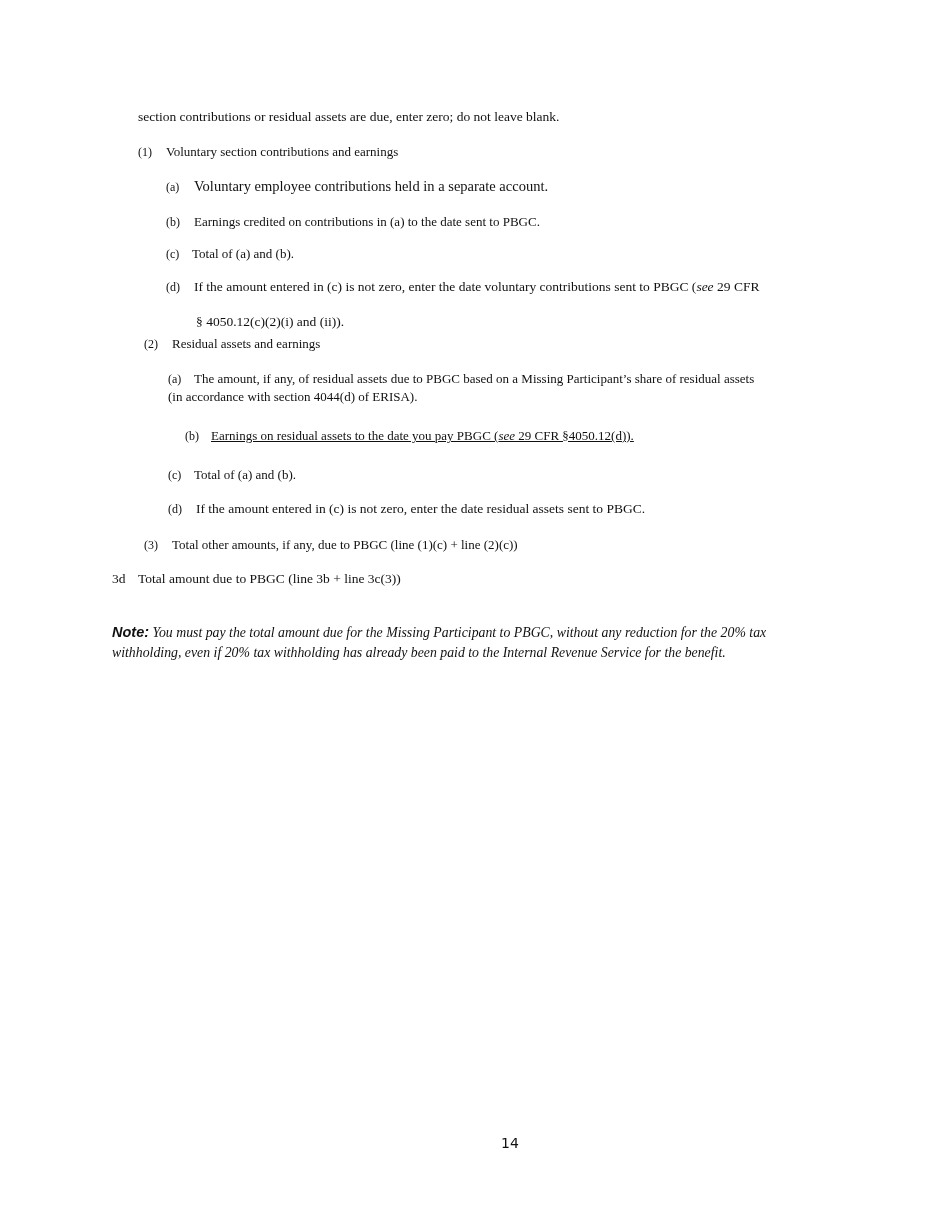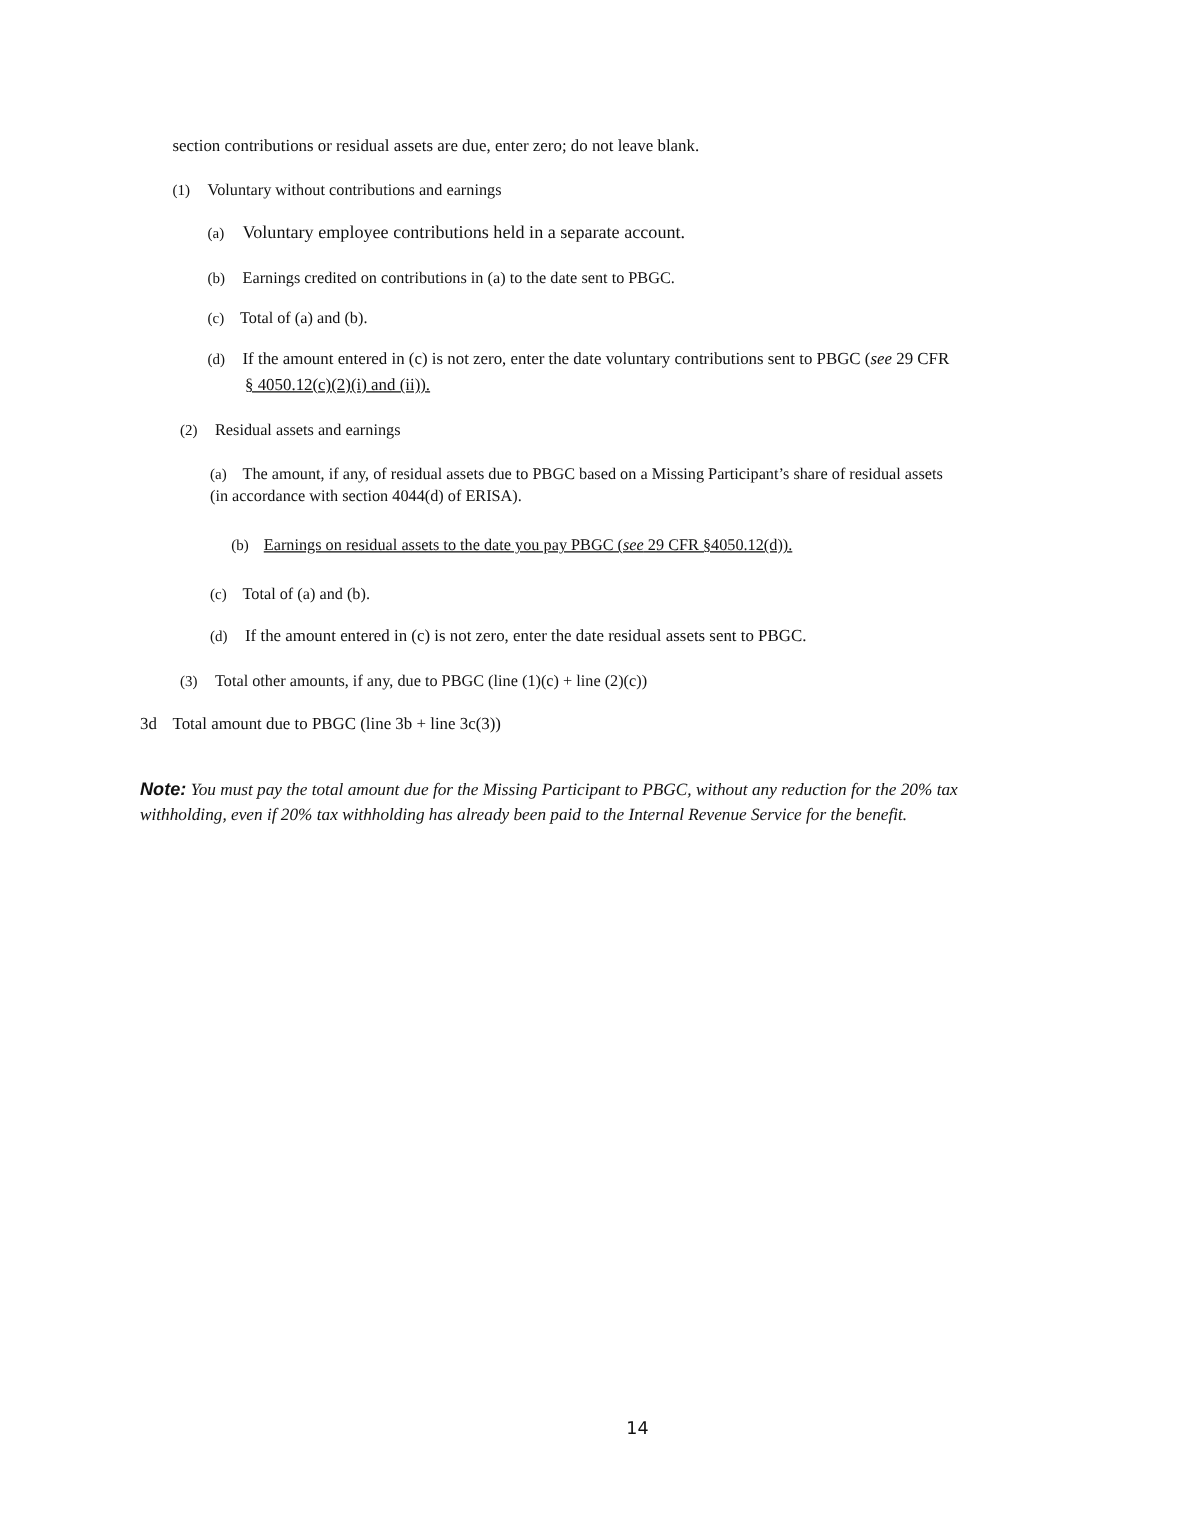--- a/index.html
+++ b/index.html
@@ -14,35 +14,35 @@
   .note-label { font-family: "Liberation Sans", "DejaVu Sans", sans-serif; font-weight: bold; font-style: italic; font-size: 14.5px; }
   .pagenum { position: absolute; left: 0; width: 950px; top: 1135px; text-align: center;
              font-family: "DejaVu Sans", "Liberation Sans", sans-serif; font-size: 14px; margin-left: 35px; }
 </style>
 </head>
 <body>
 
 <div class="line" style="left:138px; top:107px;">section contributions or residual assets are due, enter zero; do not leave blank.</div>
 
 <div class="line small" style="left:138px; top:142px;">
-  <span class="lbl" style="width:28px;">(1)</span><span>Voluntary without contributions and earnings</span>
+  <span class="lbl" style="width:28px;">(1)</span><span>Voluntary section contributions and earnings</span>
 </div>
 <div class="line big" style="left:166px; top:177px;font-family:Liberation Serif, serif;">
   <span class="lbl" style="width:28px;">(a)</span><span>Voluntary employee contributions held in a separate account.</span>
 </div>
 <div class="line small" style="left:166px; top:212px;">
   <span class="lbl" style="width:28px;">(b)</span><span>Earnings credited on contributions in (a) to the date sent to PBGC.</span>
 </div>
 <div class="line small" style="left:166px; top:244px;">
   <span class="lbl" style="width:26px;">(c)</span><span>Total of (a) and (b).</span>
 </div>
 <div class="line" style="left:166px; top:277px;">
   <span class="lbl" style="width:28px;">(d)</span><span>If the amount entered in (c) is not zero, enter the date voluntary contributions sent to PBGC (</span><em>see</em><span> 29 CFR</span>
 </div>
-<div class="line" style="left:196px; top:298px;text-decoration:underline;">§ 4050.12(c)(2)(i) and (ii)).</div>
+<div class="line" style="left:196px; top:312px;">§ 4050.12(c)(2)(i) and (ii)).</div>
 
 <div class="line small" style="left:144px; top:334px;font-family:Liberation Serif, serif;">
   <span class="lbl" style="width:28px;">(2)</span><span>Residual assets and earnings</span>
 </div>
 <div class="line small" style="left:168px; top:369px;">
   <span class="lbl" style="width:26px;">(a)</span><span>The amount, if any, of residual assets due to PBGC based on a Missing Participant’s share of residual assets</span>
 </div>
 <div class="line small" style="left:168px; top:387px;">(in accordance with section 4044(d) of ERISA).</div>
 <div class="line small" style="left:185px; top:426px;text-decoration:underline;">
   <span class="lbl" style="width:26px;">(b)</span><span>Earnings on residual assets to the date you pay PBGC (</span><em>see</em><span> 29 CFR §4050.12(d)).</span>

